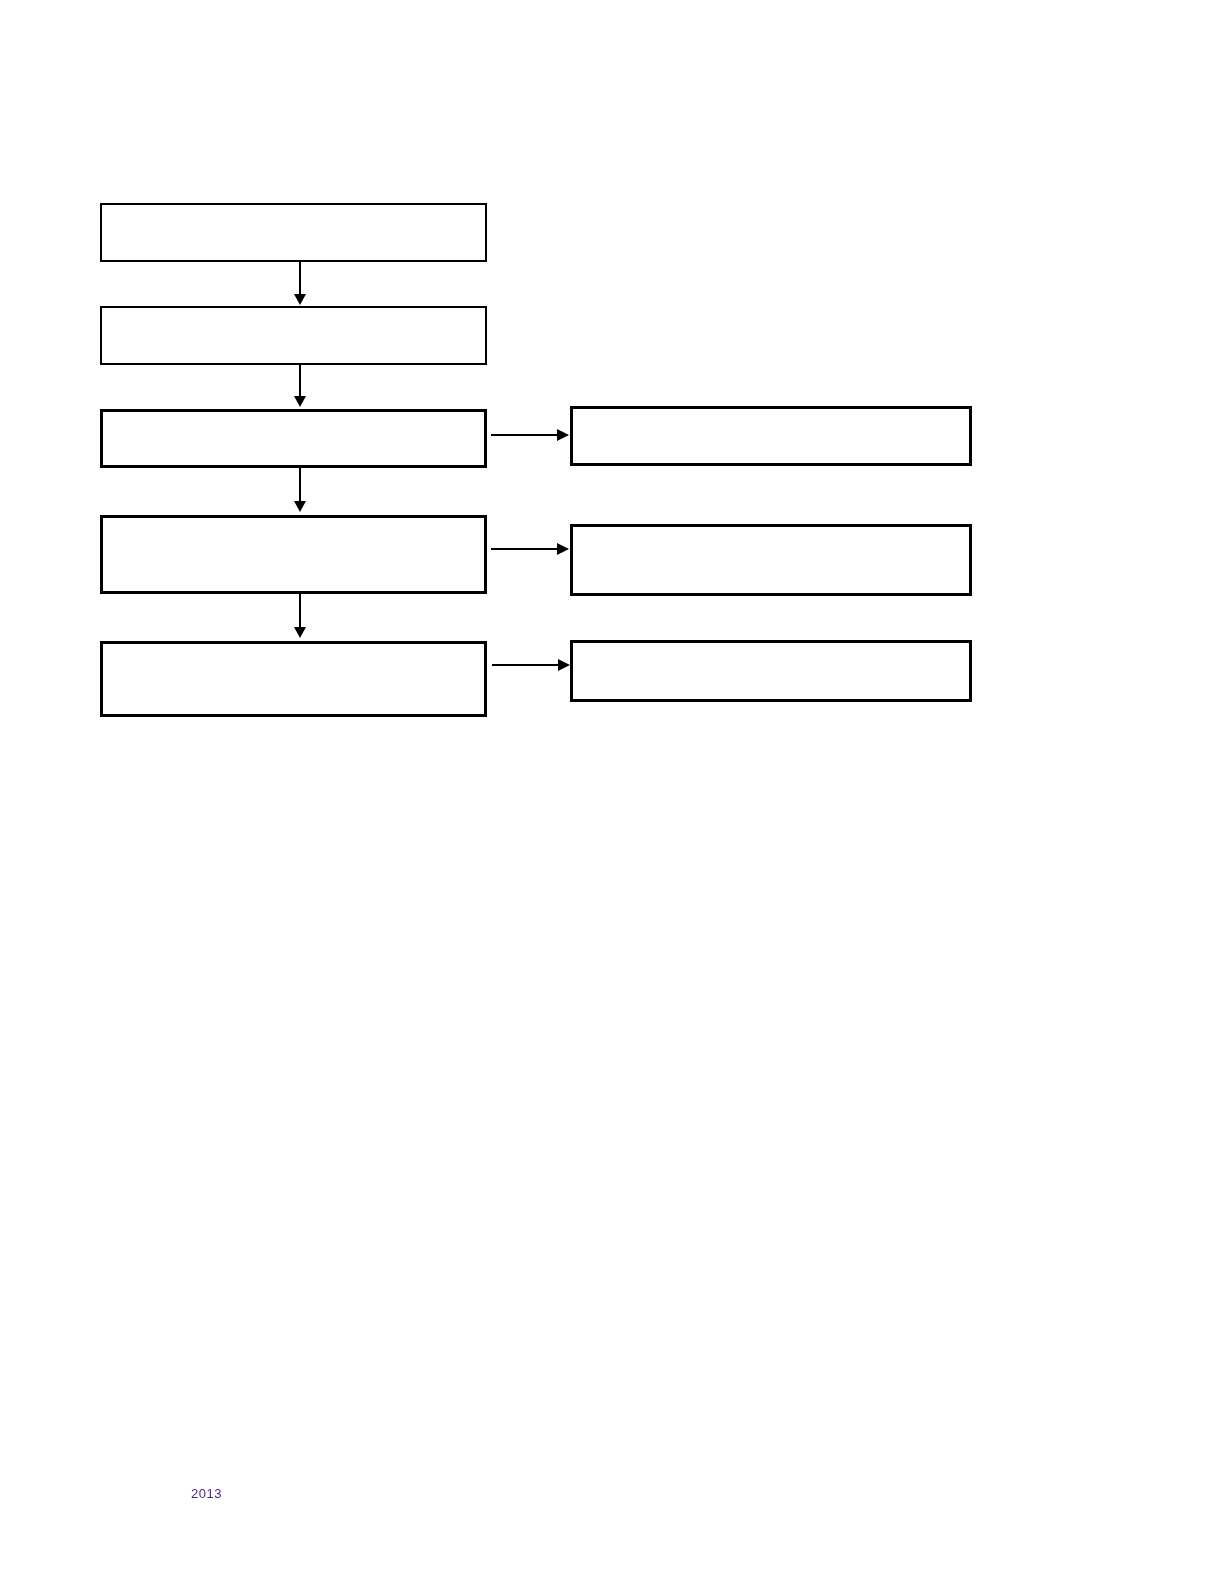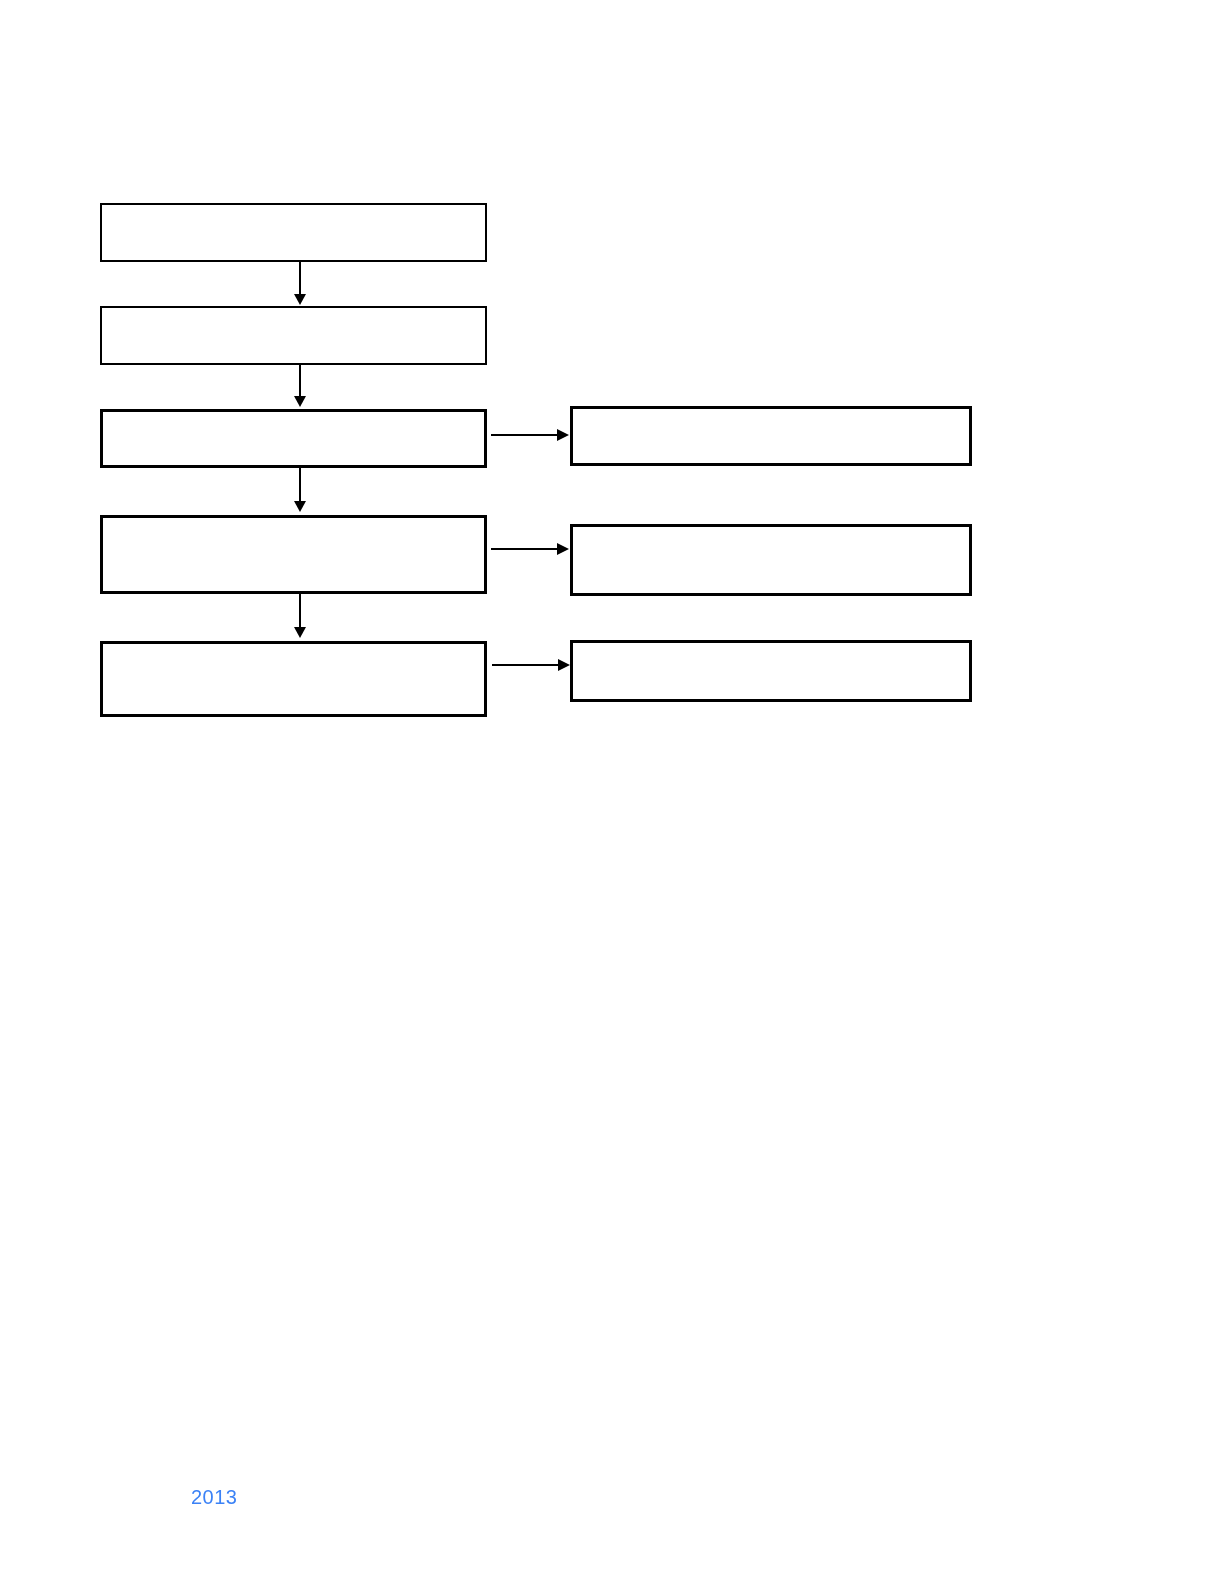--- a/index.html
+++ b/index.html
@@ -64,22 +64,22 @@
     width: 0; height: 0;
     border-top: 6px solid transparent;
     border-bottom: 6px solid transparent;
     border-left: 12px solid #000000;
   }
 
   .footer-year {
     position: absolute;
     left: 191px;
     top: 1486px;
-    font-size: 20px;
-    color: #3b82f6;
+    font-size: 13px;
+    color: #4c1d95;
     letter-spacing: 0.5px;
   }
 </style>
 </head>
 <body>
 
 <div class="page">
 
   <div class="box b1">
     <span class="box-label"></span>

